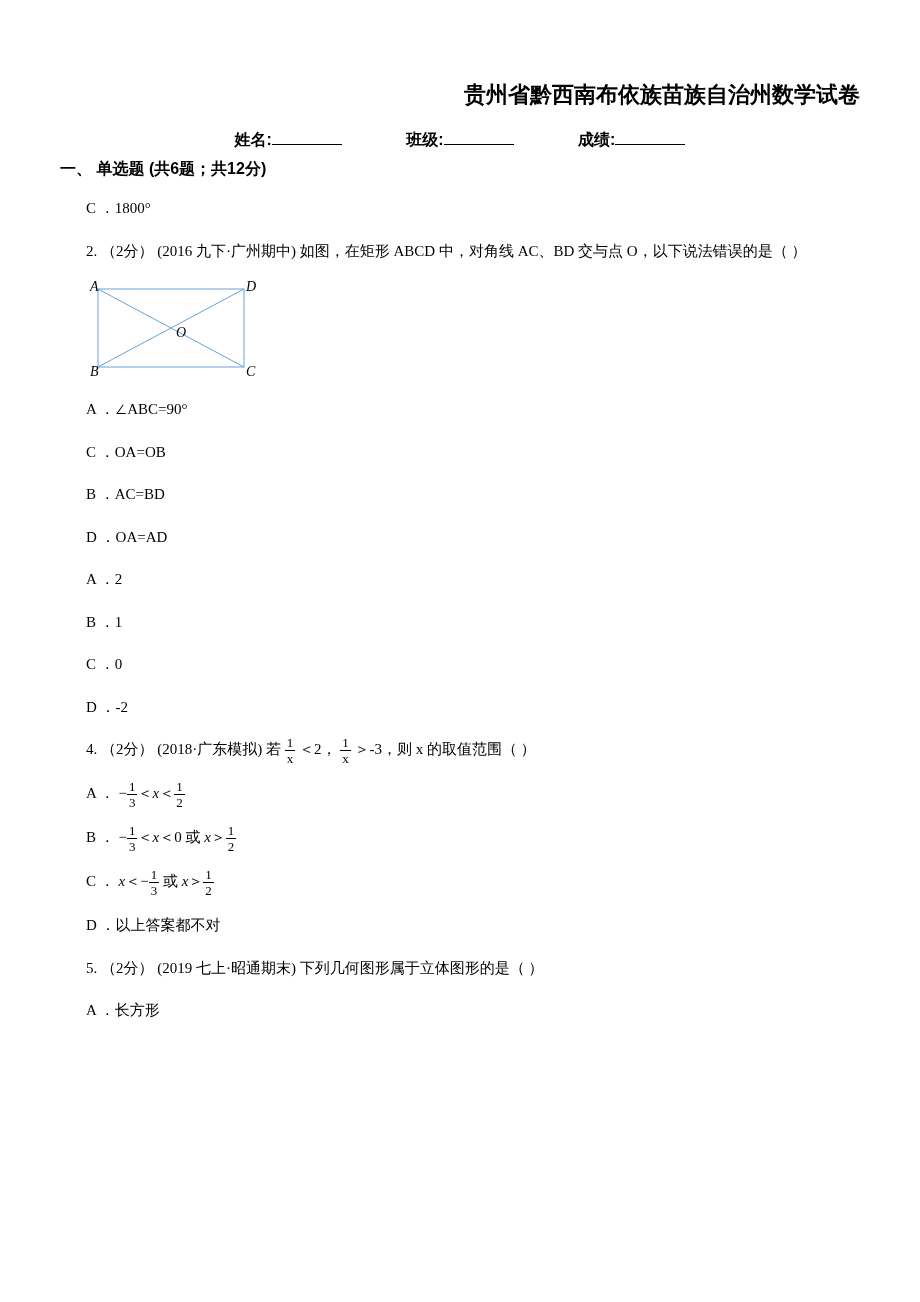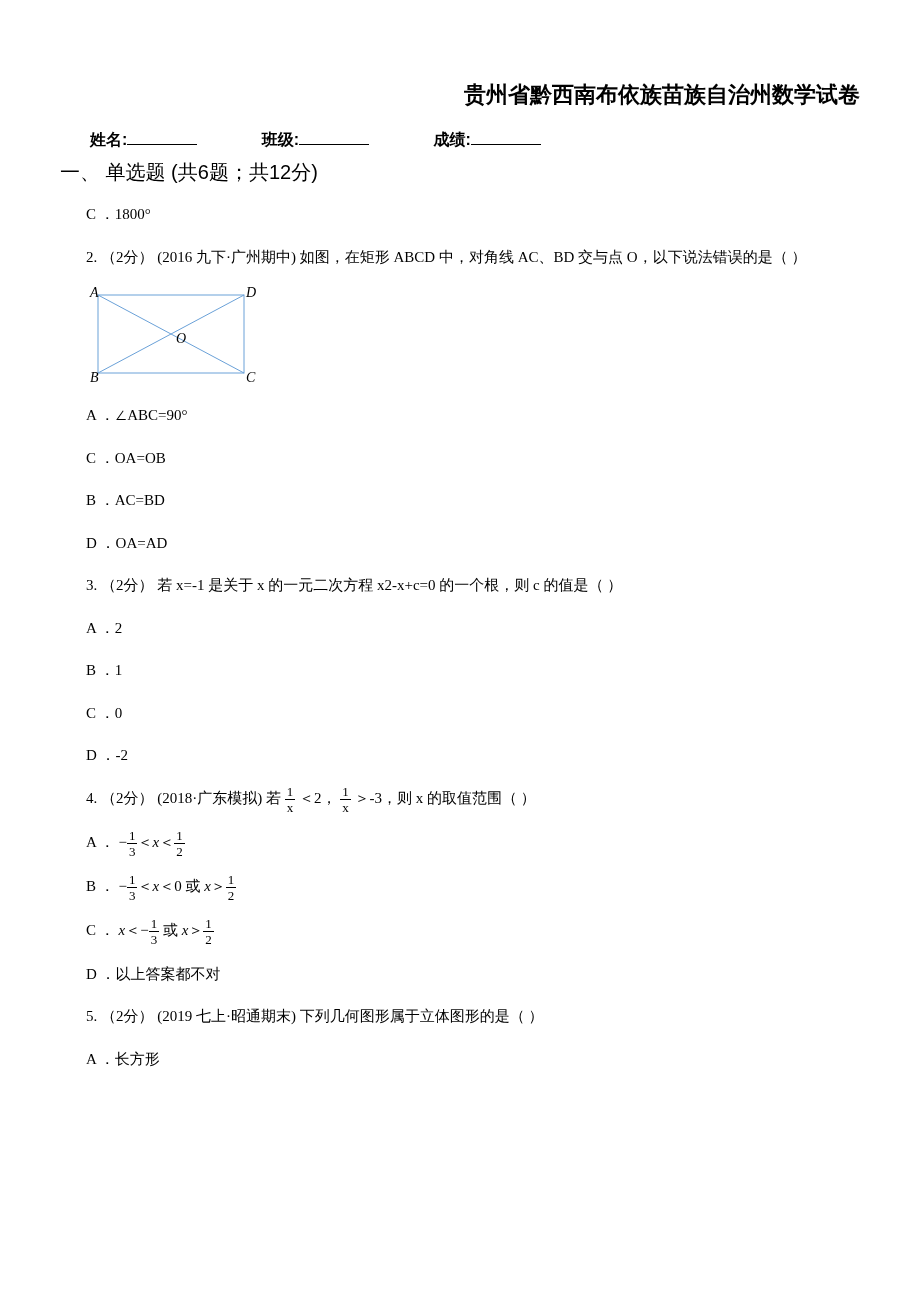--- a/index.html
+++ b/index.html
@@ -14,41 +14,41 @@
       box-sizing: border-box;
     }
     .title {
       text-align: right;
       font-family: "SimHei", "黑体", sans-serif;
       font-size: 22px;
       font-weight: bold;
       margin-bottom: 20px;
     }
     .header-fields {
-      text-align: left;
+      text-align: center;
       font-family: "SimHei", "黑体", sans-serif;
       font-size: 16px;
       font-weight: bold;
       margin-bottom: 4px;
     }
     .header-fields .field {
       display: inline-block;
       margin: 0 30px;
     }
     .header-fields .blank {
       display: inline-block;
       border-bottom: 1px solid #000;
       width: 70px;
       height: 14px;
       vertical-align: baseline;
     }
     .section-header {
       font-family: "SimHei", "黑体", sans-serif;
-      font-size: 20px;
-      font-weight: normal;
+      font-size: 16px;
+      font-weight: bold;
       margin: 8px 0 14px 0;
     }
     .question {
       margin: 0 0 14px 26px;
       font-size: 15px;
       line-height: 1.9;
     }
     .option {
       margin: 0 0 14px 26px;
       font-size: 15px;
@@ -113,21 +113,20 @@
       <text x="160" y="97" font-size="14" font-style="italic" font-family="serif">C</text>
       <text x="90" y="58" font-size="14" font-style="italic" font-family="serif">O</text>
     </svg>
   </div>
 
   <div class="option">A ．∠ABC=90°</div>
   <div class="option">C ．OA=OB</div>
   <div class="option">B ．AC=BD</div>
   <div class="option">D ．OA=AD</div>
 
-  <div class="question">3. （2分） 若 x=-1 是关于 x 的一元二次方程 x2-x+c=0 的一个根，则 c 的值是（    ）</div>
   <div class="option">A ．2</div>
   <div class="option">B ．1</div>
   <div class="option">C ．0</div>
   <div class="option">D ．-2</div>
 
   <div class="question">
     <span>4. （2分） (2018·广东模拟) 若</span>
     <span class="frac inline-img"><span class="num">1</span><span class="den">x</span></span>
     <span>＜2，</span>
     <span class="frac inline-img"><span class="num">1</span><span class="den">x</span></span>

